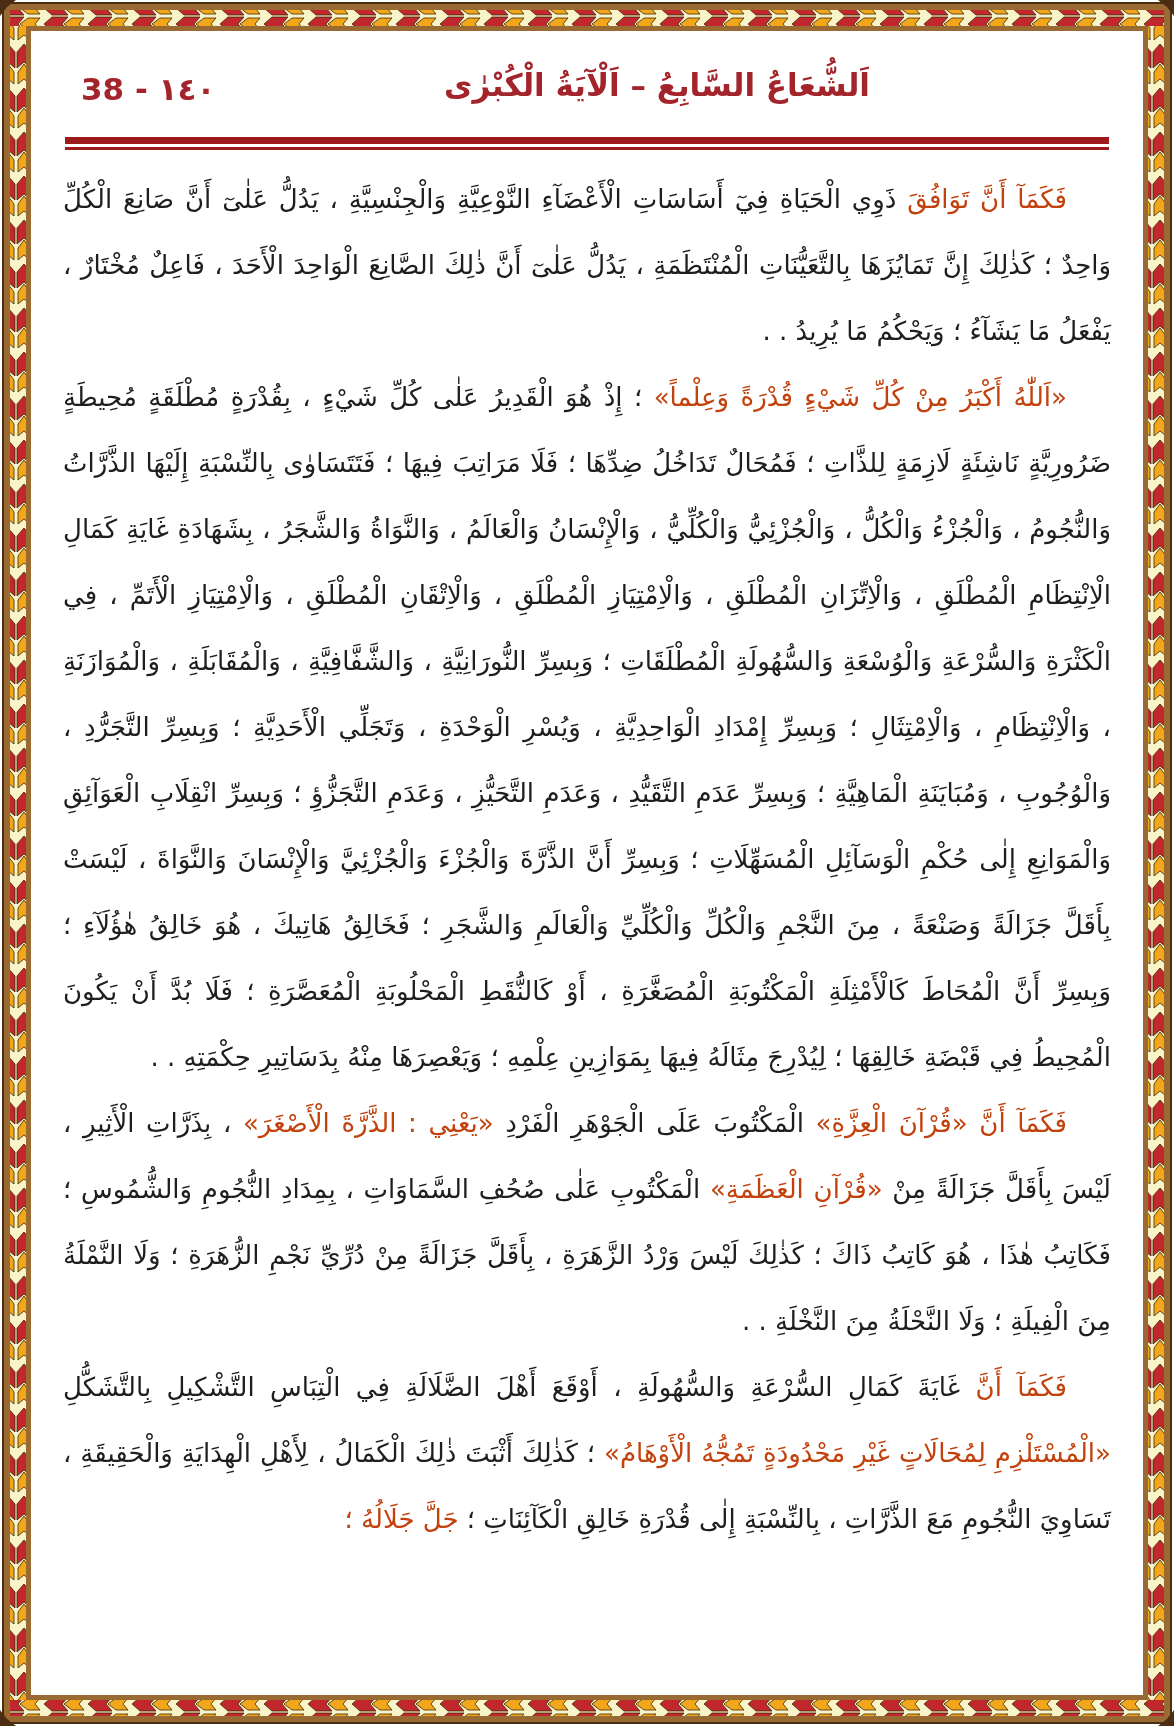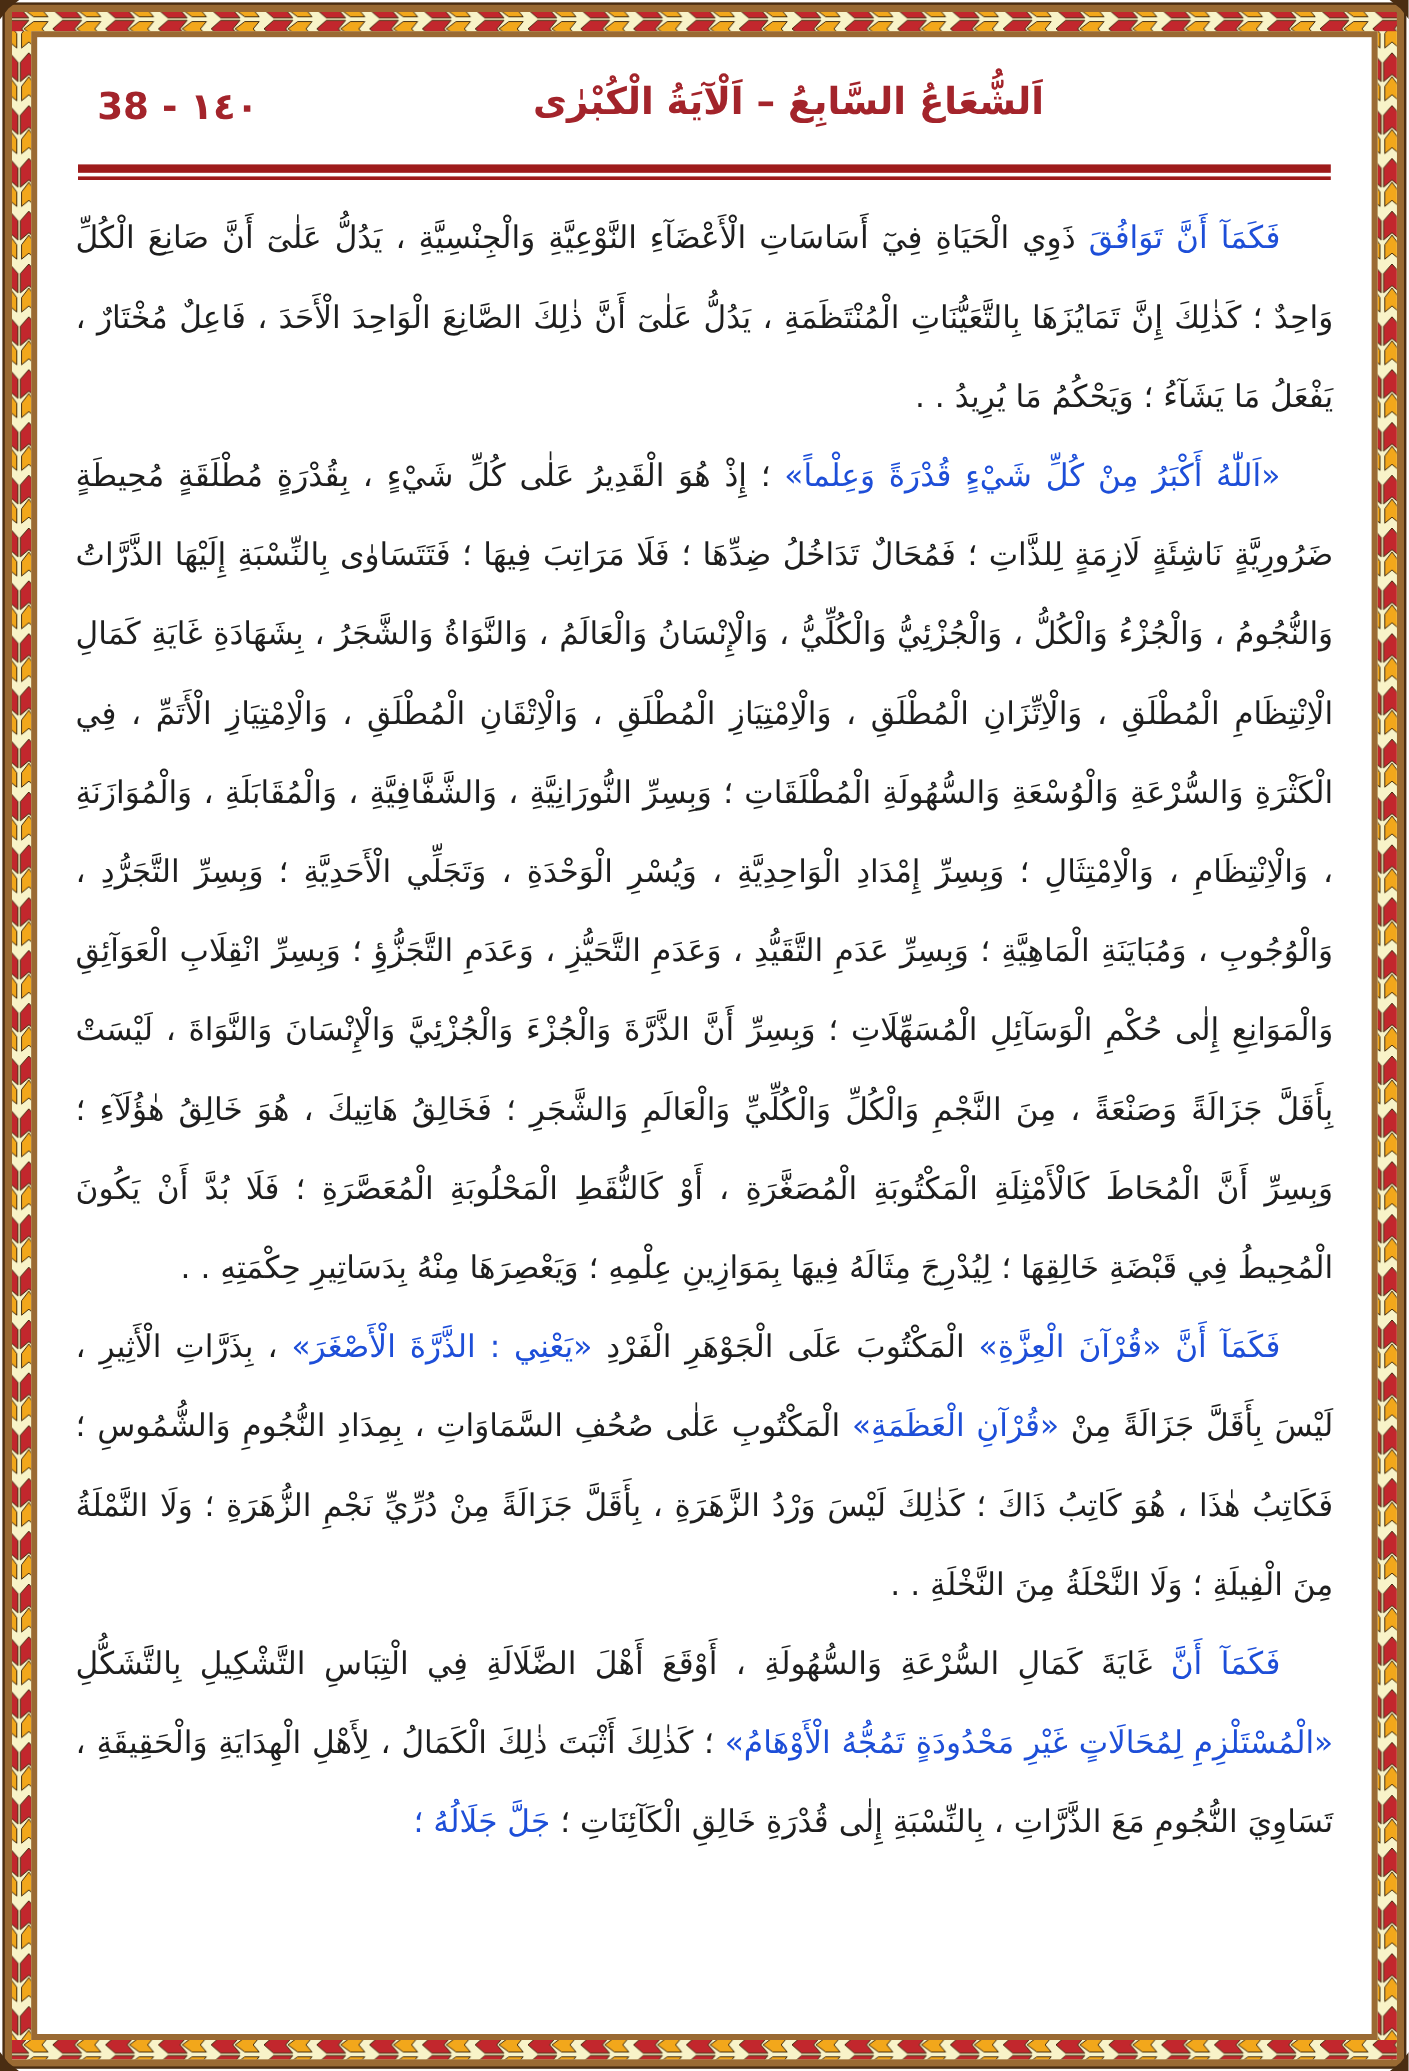--- a/index.html
+++ b/index.html
@@ -33,21 +33,21 @@
   .rule .thin{height:3px;background:#9E1B1B;margin-top:3px;}
   .body-text{
     margin-top:16px;
     color:#1E1E1E;
     font-size:26px;
     line-height:66px;
     text-align:justify;
     text-justify:inter-word;
   }
   .body-text p{margin:0;padding:0;text-indent:44px;}
-  .red{color:#1d4ed8;}
+  .red{color:#c2410c;}
 </style>
 </head>
 <body>
 
 <div class="page">
 
   <svg class="frame" viewBox="0 0 1174 1726" width="1174" height="1726" xmlns="http://www.w3.org/2000/svg">
     <defs>
       <pattern id="chainH" width="44" height="16" patternUnits="userSpaceOnUse">
         <rect width="44" height="16" fill="#F8F3C8"></rect>

